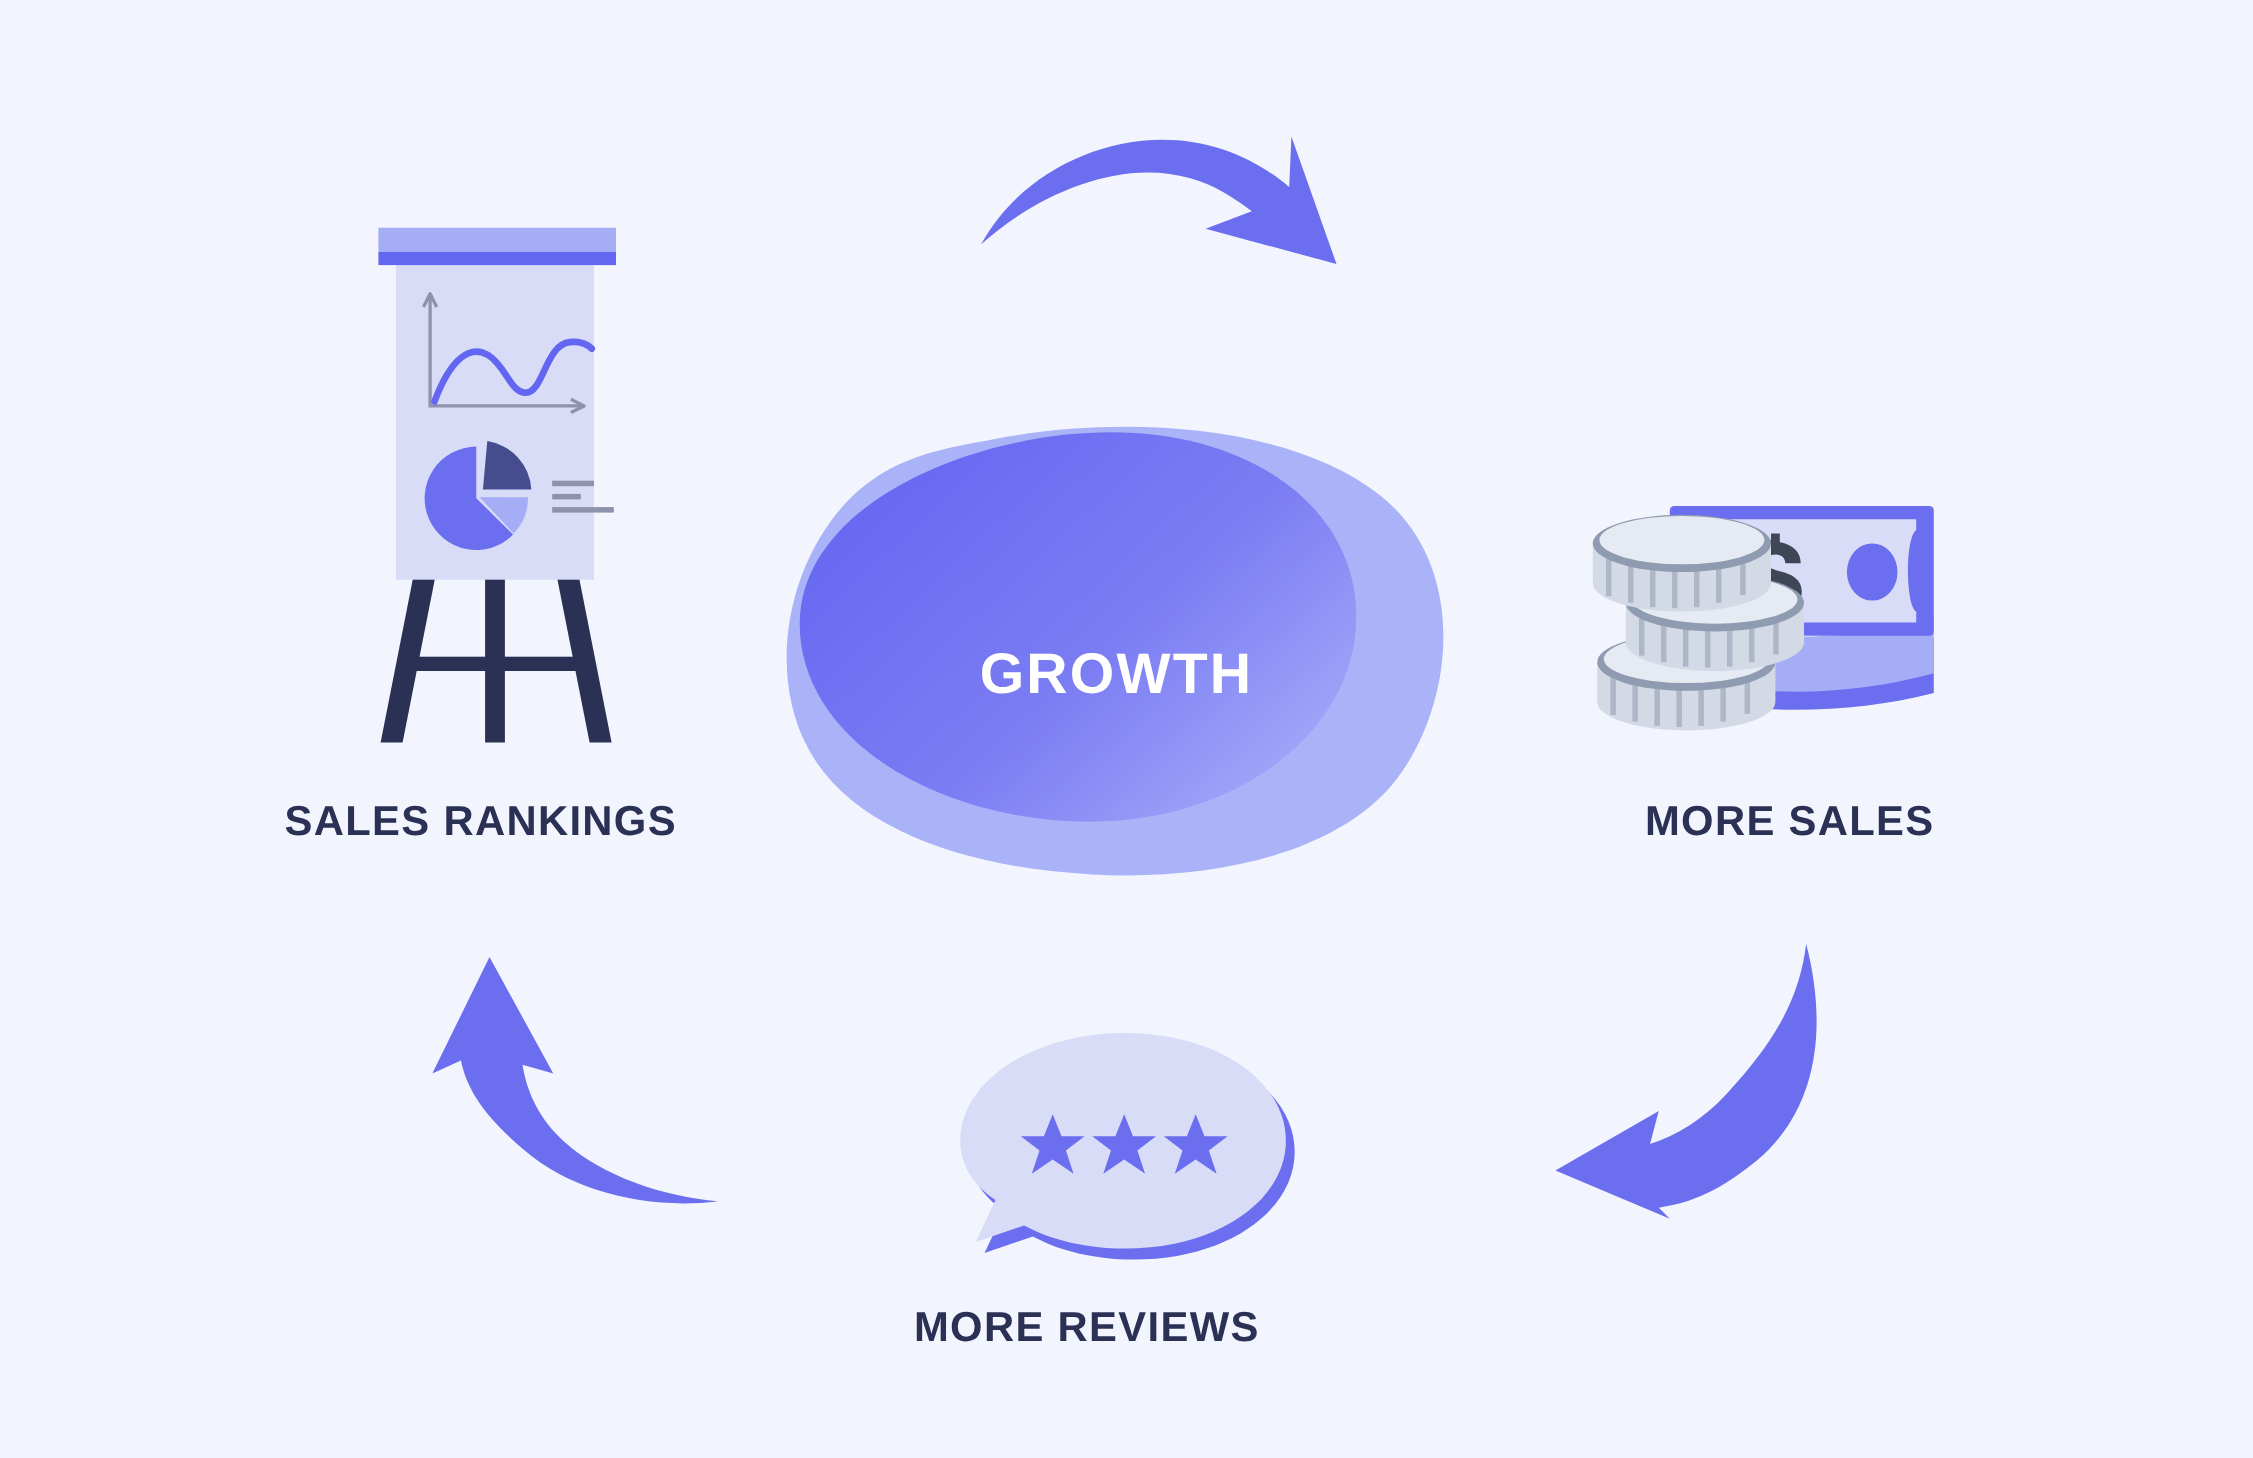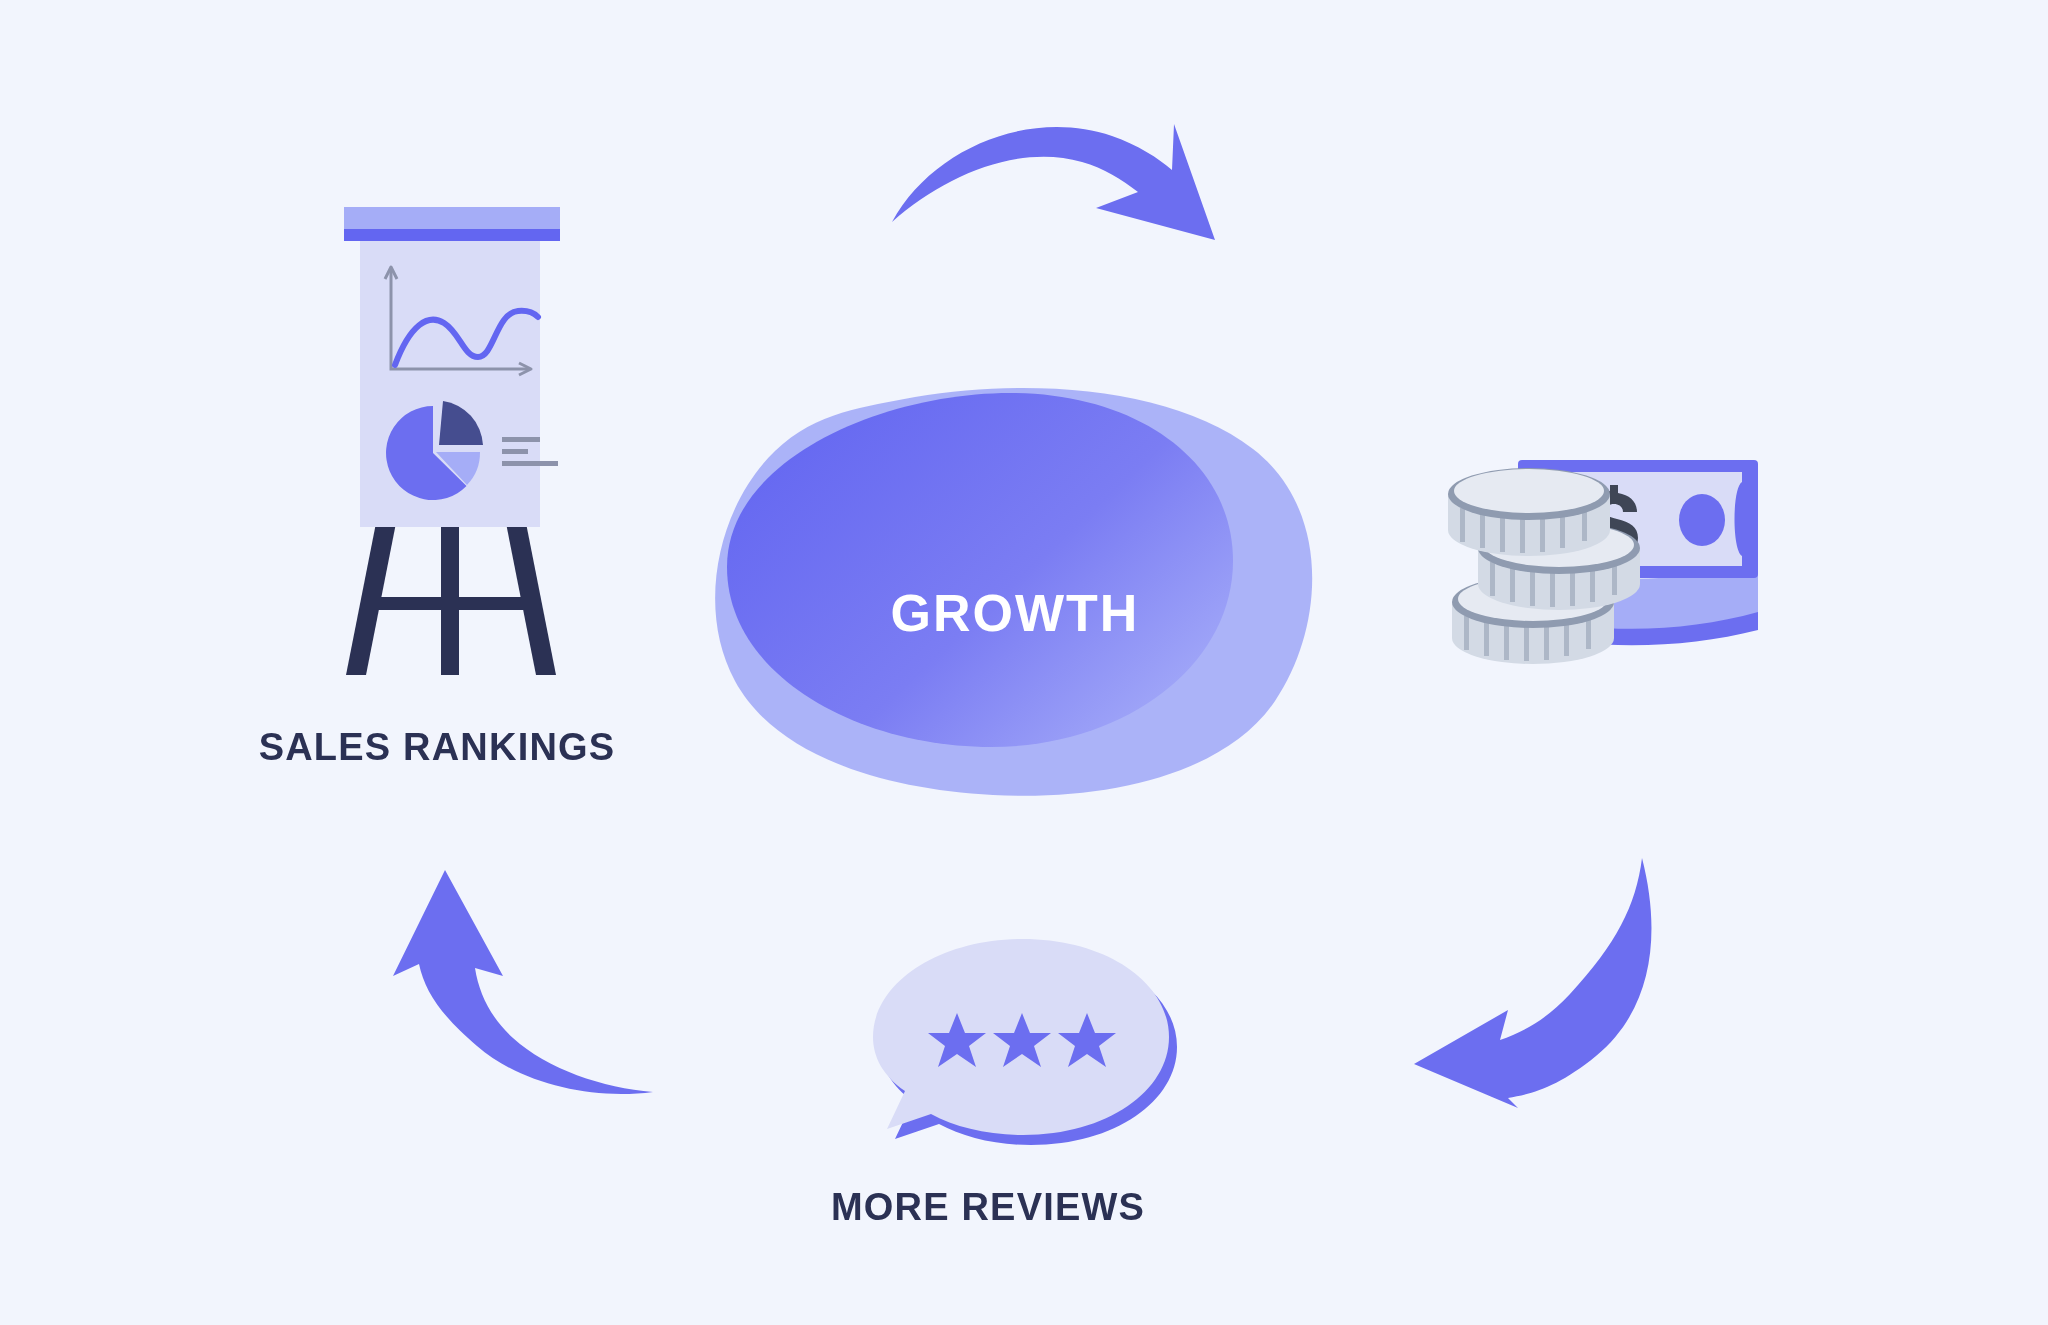--- a/index.html
+++ b/index.html
@@ -166,20 +166,21 @@
           <rect x="100" y="77" width="5" height="35"></rect>
             <rect x="120" y="74" width="5" height="34"></rect>
           <rect x="142" y="68" width="5" height="33"></rect>
         </g>
         <ellipse fill="#8f9bb0" cx="89" cy="54" rx="81" ry="26"></ellipse>
         <ellipse fill="#e6eaf2" cx="89" cy="51" rx="75" ry="22"></ellipse>
       </g>
     </svg>
   </div>
 
+  <div class="label" style="left:1627px; top:726px;">MORE SALES</div>
 
   <div class="node" style="left:1390px; top:840px;">
     <svg width="280" height="270" viewBox="0 0 280 270">
       <path fill="#6c6ef0" d="M252,18 C272,96 262,170 206,216 C168,247 142,254 118,258
                L128,268 L24,224 L118,170 L110,200
                C134,192 158,178 180,154 C226,104 246,66 252,18 Z"></path>
     </svg>
   </div>
 
   <div class="node" style="left:865px; top:935px;">

